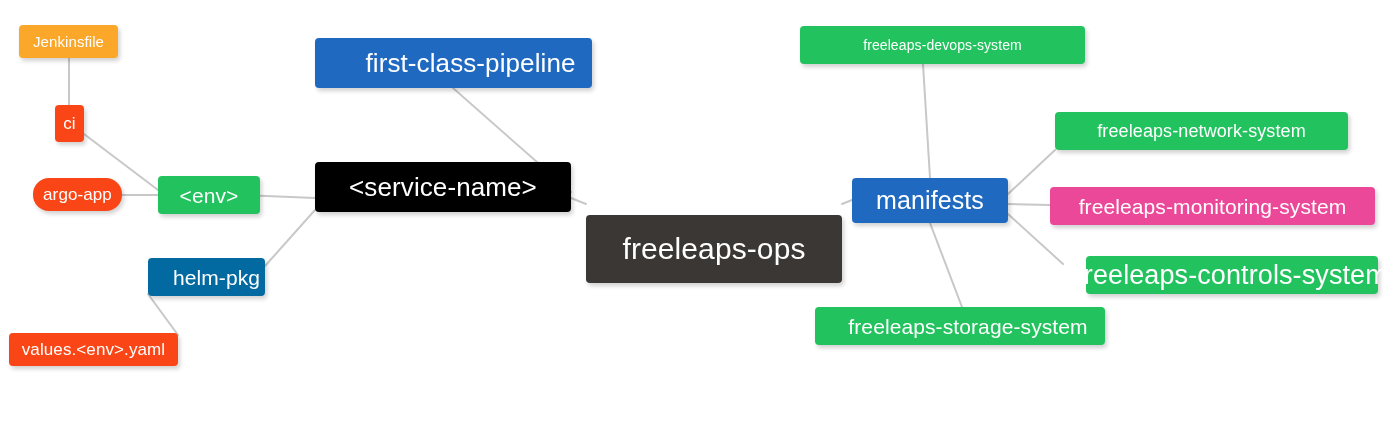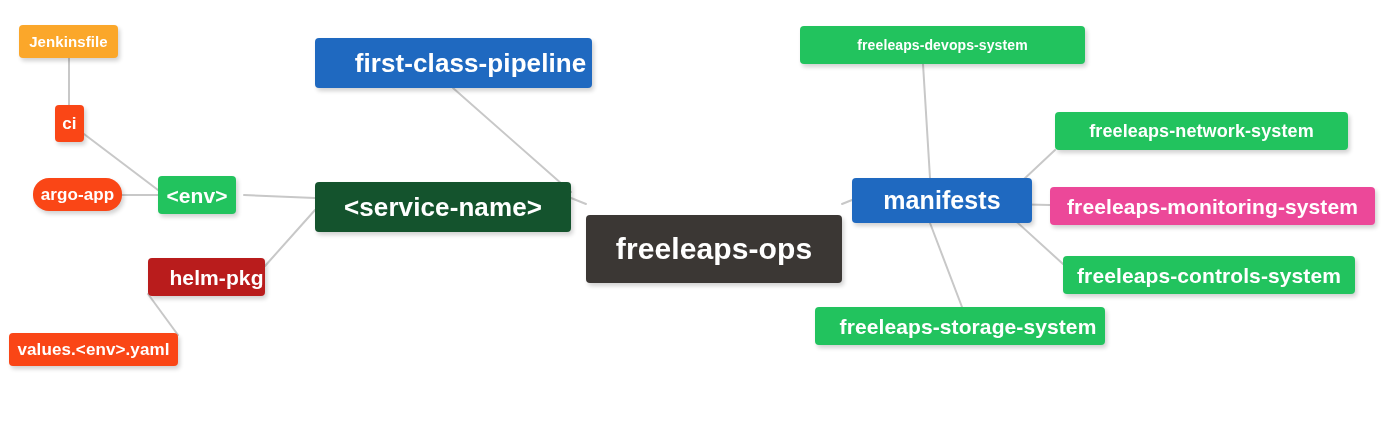--- a/index.html
+++ b/index.html
@@ -29,21 +29,20 @@
     display: flex;
     align-items: center;
     justify-content: center;
     color: #ffffff;
     border-radius: 4px;
     white-space: nowrap;
     box-shadow: 2px 3px 4px rgba(0,0,0,0.18);
     letter-spacing: 0.1px;
     line-height: 1;
     user-select: none;
-    font-weight: bold;
   }
 </style>
 </head>
 <body>
 
 <div id="canvas">
   <svg id="edges">
       <line x1="586" y1="204" x2="571" y2="198" stroke="#c8c8c8" stroke-width="2" stroke-linecap="round"></line>
       <line x1="842" y1="204" x2="852" y2="200" stroke="#c8c8c8" stroke-width="2" stroke-linecap="round"></line>
       <line x1="571" y1="192" x2="453" y2="88" stroke="#c8c8c8" stroke-width="2" stroke-linecap="round"></line>
@@ -54,28 +53,28 @@
       <line x1="69" y1="105" x2="69" y2="58" stroke="#c8c8c8" stroke-width="2" stroke-linecap="round"></line>
       <line x1="148" y1="294" x2="178" y2="335" stroke="#c8c8c8" stroke-width="2" stroke-linecap="round"></line>
       <line x1="930" y1="178" x2="923" y2="64" stroke="#c8c8c8" stroke-width="2" stroke-linecap="round"></line>
       <line x1="1008" y1="194" x2="1055" y2="150" stroke="#c8c8c8" stroke-width="2" stroke-linecap="round"></line>
       <line x1="1008" y1="204" x2="1050" y2="205" stroke="#c8c8c8" stroke-width="2" stroke-linecap="round"></line>
       <line x1="1008" y1="214" x2="1063" y2="264" stroke="#c8c8c8" stroke-width="2" stroke-linecap="round"></line>
       <line x1="930" y1="223" x2="962" y2="307" stroke="#c8c8c8" stroke-width="2" stroke-linecap="round"></line>
     </svg>
   <div id="nodes-layer">
       <div class="node" style="left: 586px; top: 170px; width: 256px; height: 68px; background: rgb(59, 55, 52); font-size: 30px; margin-top: 45px;">freeleaps-ops</div>
-      <div class="node" style="left: 315px; top: 182px; width: 256px; height: 50px; background: #14532d; font-size: 26px;">&lt;service-name&gt;</div>
+      <div class="node" style="left: 315px; top: 162px; width: 256px; height: 50px; background: #000000; font-size: 26px;">&lt;service-name&gt;</div>
       <div class="node" style="left: 315px; top: 38px; width: 277px; height: 50px; background: rgb(31, 105, 192); font-size: 26px; padding-left: 34px;">first-class-pipeline</div>
-      <div class="node" style="left: 158px; top: 176px; width: 78px; height: 38px; background: rgb(34, 195, 94); font-size: 21px;">&lt;env&gt;</div>
-      <div class="node" style="left: 148px; top: 258px; width: 117px; height: 38px; background: #b91c1c; font-size: 21px; padding-left: 20px;">helm-pkg</div>
+      <div class="node" style="left: 158px; top: 176px; width: 102px; height: 38px; background: rgb(34, 195, 94); font-size: 21px;">&lt;env&gt;</div>
+      <div class="node" style="left: 148px; top: 258px; width: 117px; height: 38px; background: #0369a1; font-size: 21px; padding-left: 20px;">helm-pkg</div>
       <div class="node" style="left: 9px; top: 333px; width: 169px; height: 33px; background: rgb(250, 70, 22); font-size: 17px;">values.&lt;env&gt;.yaml</div>
       <div class="node" style="left: 33px; top: 178px; width: 89px; height: 33px; background: rgb(250, 70, 22); font-size: 17px; border-radius: 16px;">argo-app</div>
       <div class="node" style="left: 55px; top: 105px; width: 29px; height: 37px; background: rgb(250, 70, 22); font-size: 17px;">ci</div>
       <div class="node" style="left: 19px; top: 25px; width: 99px; height: 33px; background: rgb(251, 167, 42); font-size: 15px;">Jenkinsfile</div>
-      <div class="node" style="left: 852px; top: 178px; width: 180px; height: 45px; background: rgb(31, 105, 192); font-size: 25px;">manifests</div>
+      <div class="node" style="left: 852px; top: 178px; width: 156px; height: 45px; background: rgb(31, 105, 192); font-size: 25px;">manifests</div>
       <div class="node" style="left: 800px; top: 26px; width: 285px; height: 38px; background: rgb(34, 195, 94); font-size: 14px;">freeleaps-devops-system</div>
       <div class="node" style="left: 1055px; top: 112px; width: 293px; height: 38px; background: rgb(34, 195, 94); font-size: 18px;">freeleaps-network-system</div>
       <div class="node" style="left: 1050px; top: 187px; width: 325px; height: 38px; background: #ec4899; font-size: 21px;">freeleaps-monitoring-system</div>
-      <div class="node" style="left: 1063px; top: 256px; width: 292px; height: 38px; background: rgb(34, 195, 94); font-size: 21px;">freeleaps-controls-system</div>
+      <div class="node" style="left: 1086px; top: 256px; width: 292px; height: 38px; background: rgb(34, 195, 94); font-size: 27px;">freeleaps-controls-system</div>
       <div class="node" style="left: 815px; top: 307px; width: 290px; height: 38px; background: rgb(34, 195, 94); font-size: 21px; padding-left: 16px;">freeleaps-storage-system</div>
     </div>
 </div>
 
 </body></html>

